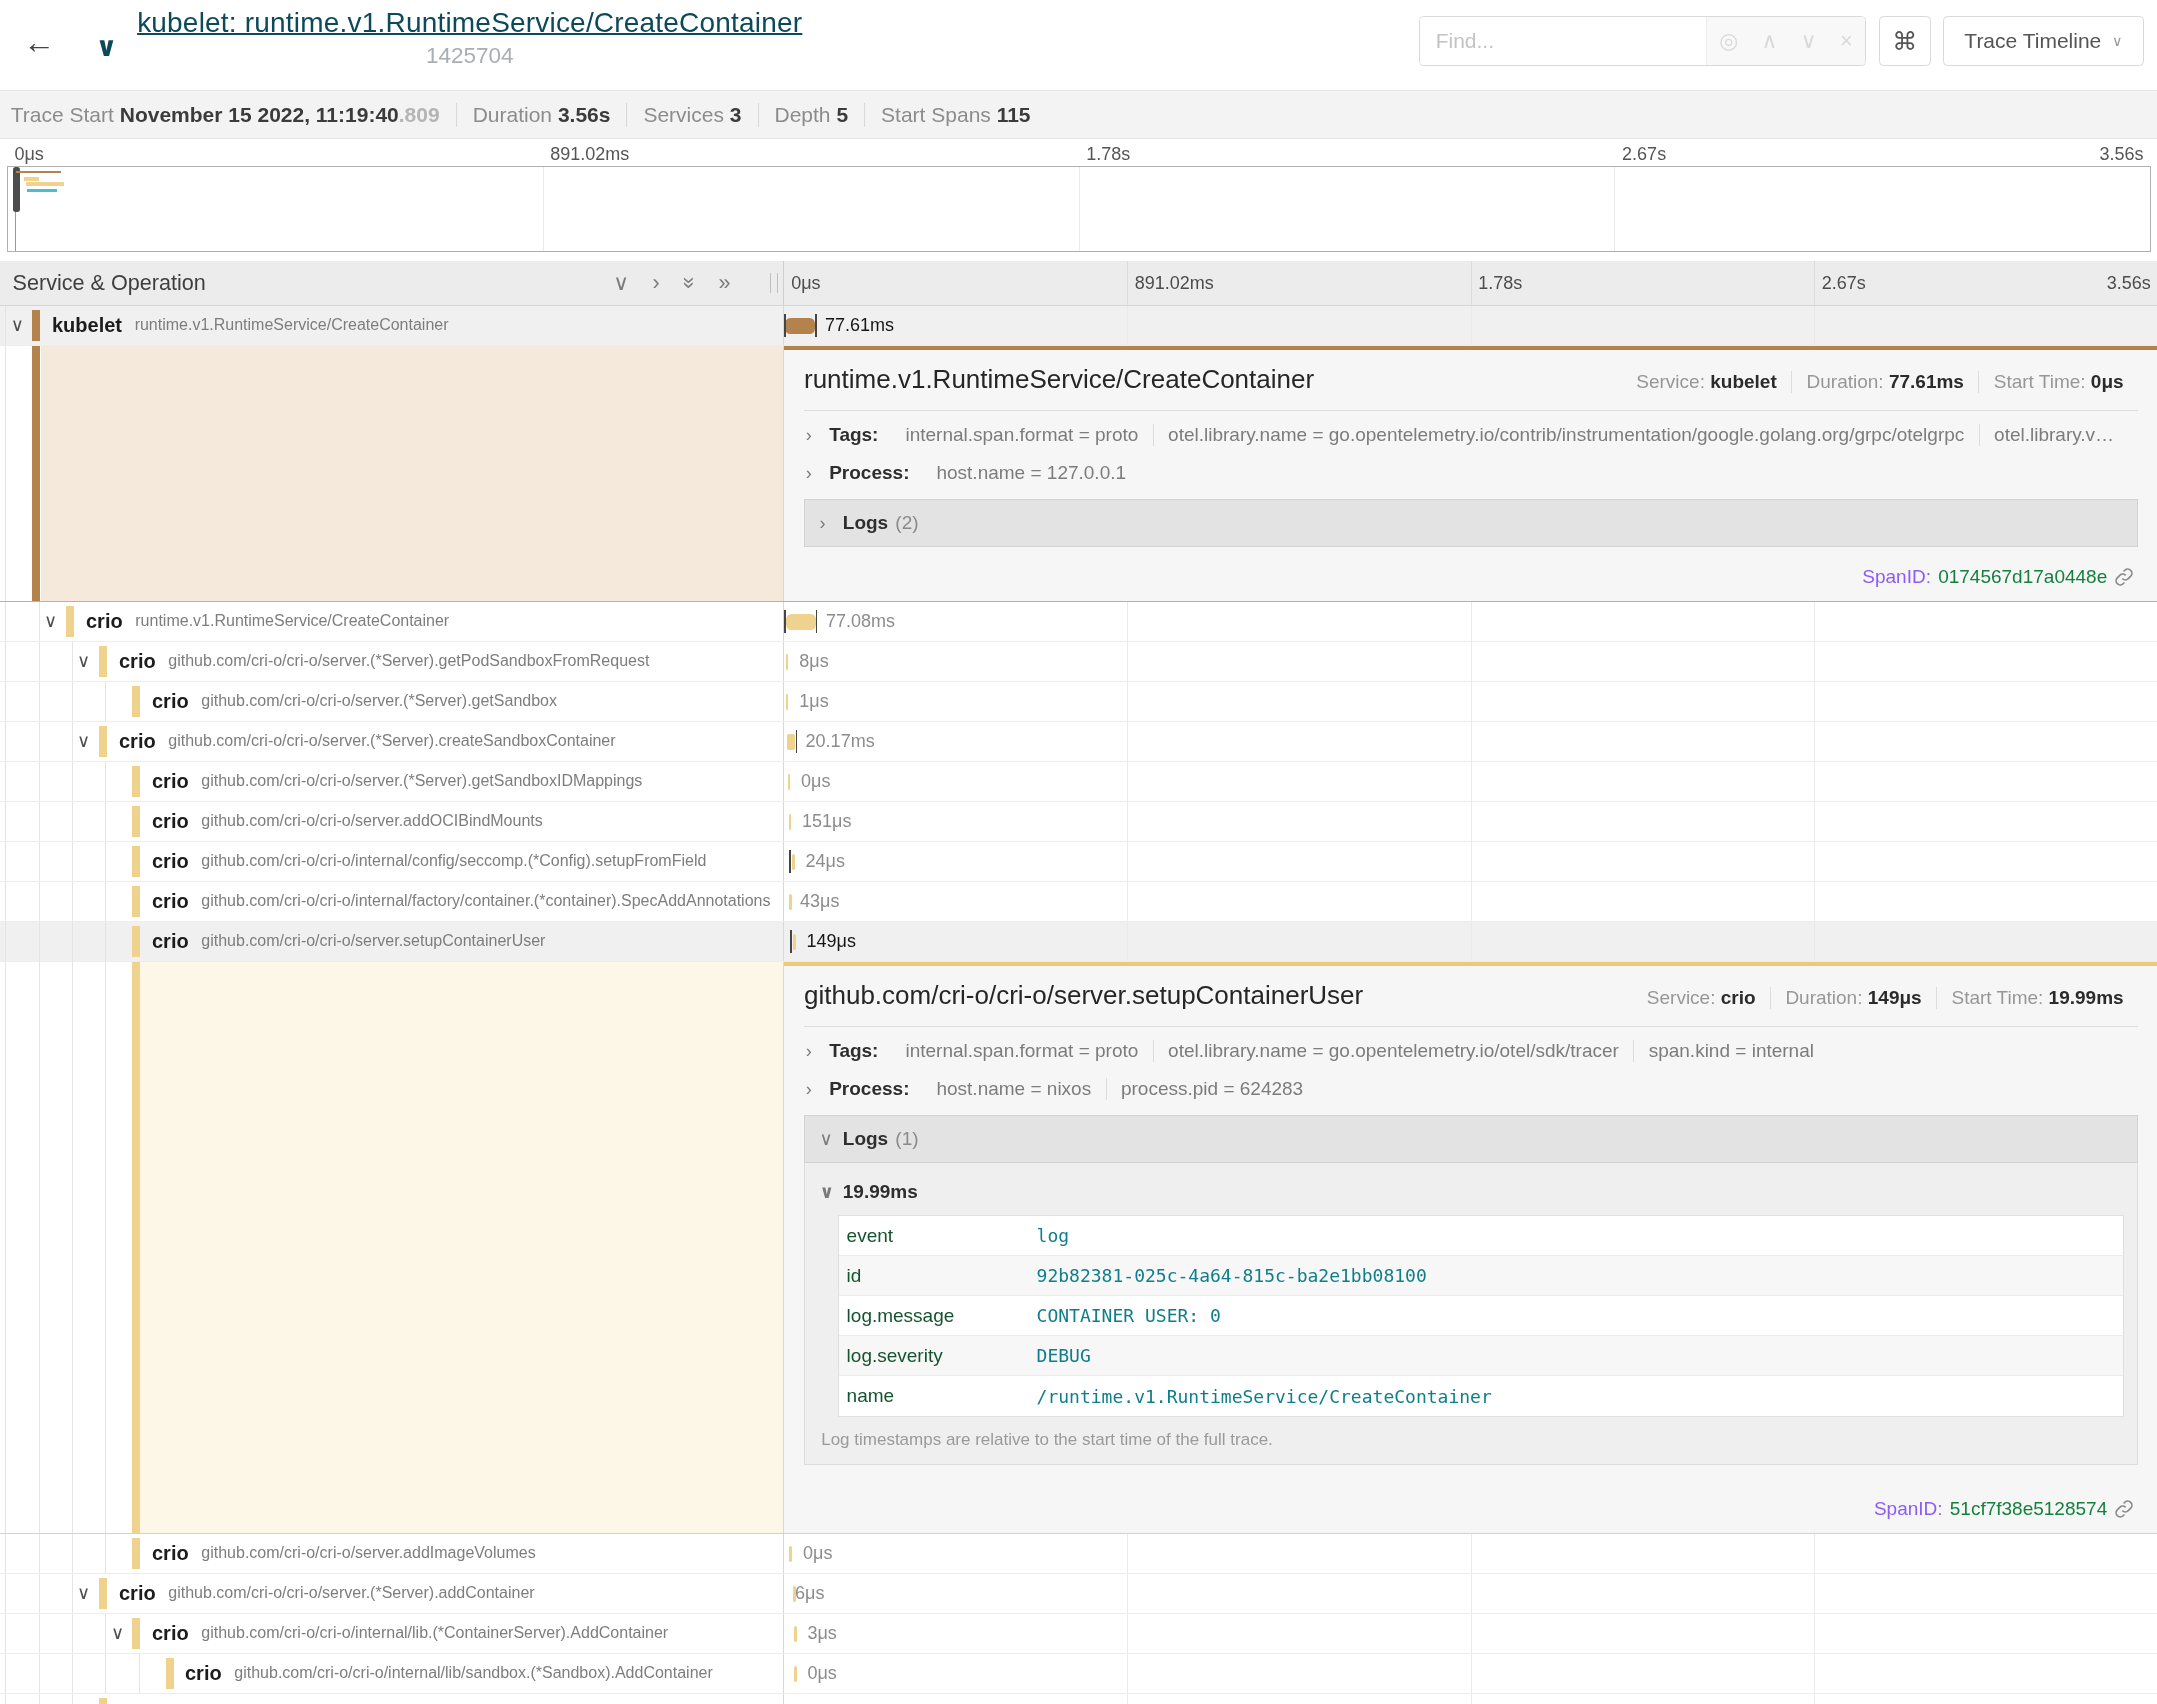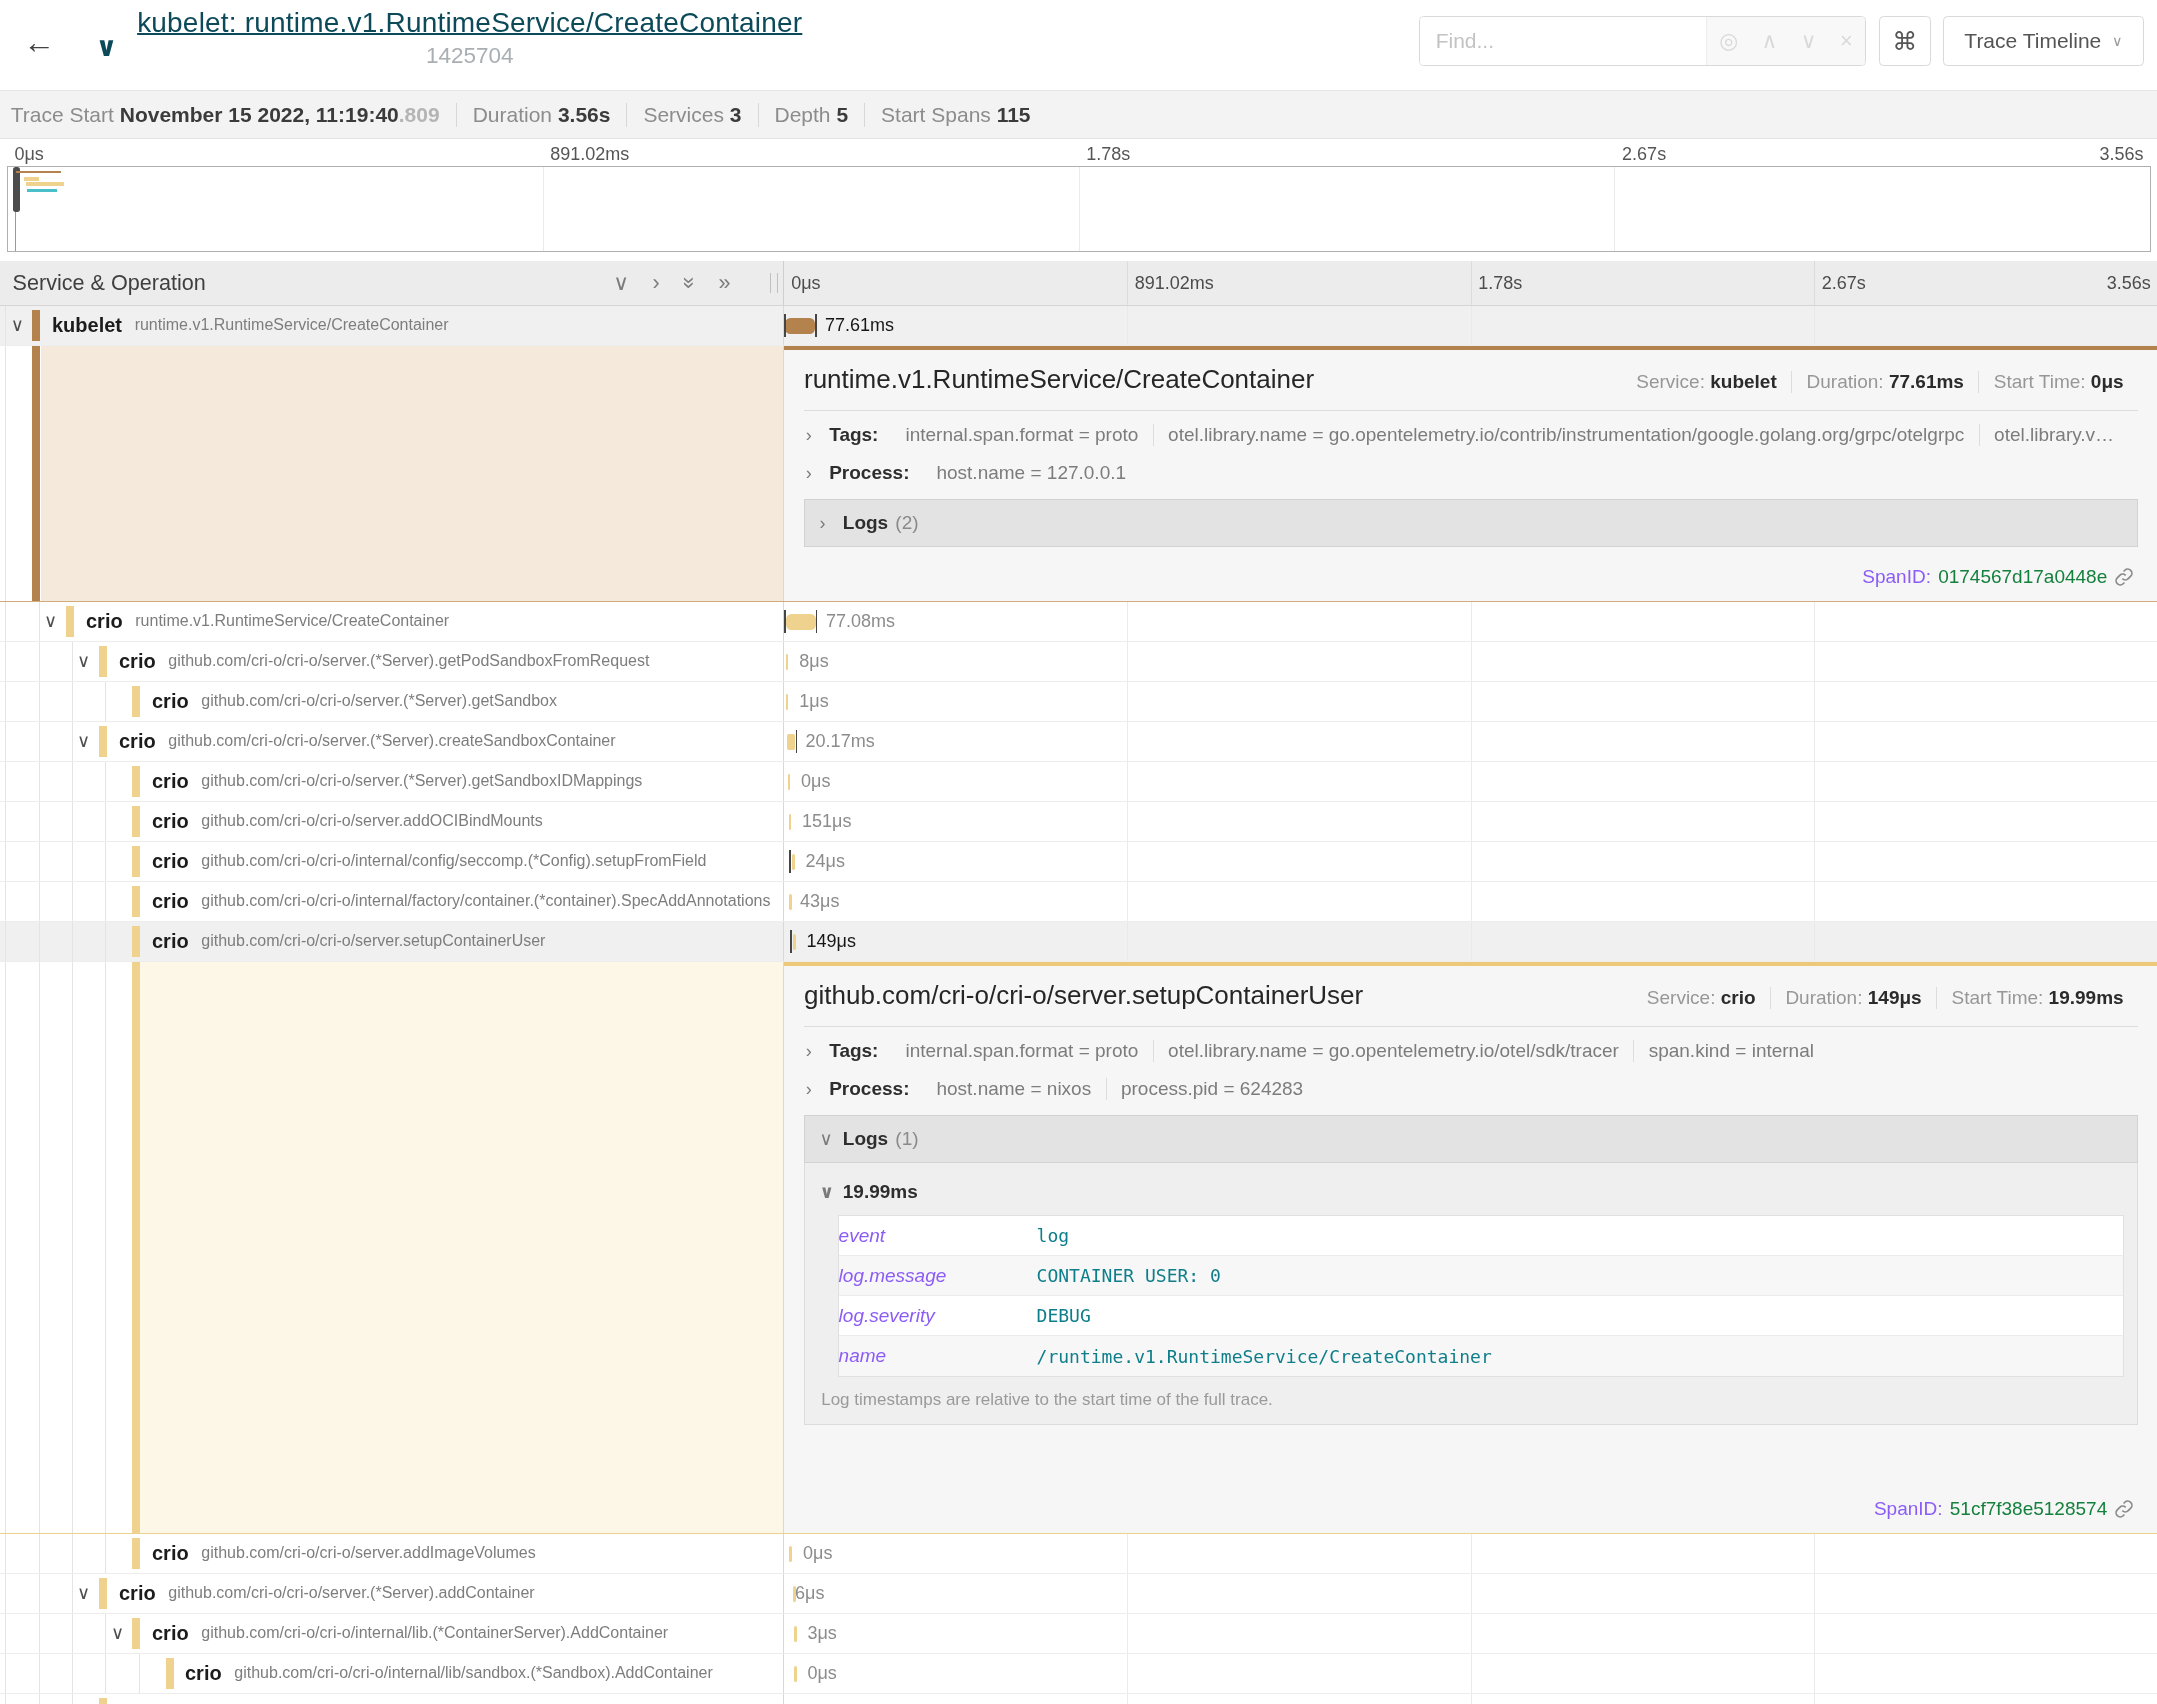--- a/index.html
+++ b/index.html
@@ -109,21 +109,21 @@
   .logsband { background:#e3e3e3; border:0.9px solid #d2d2d2; padding:11.7px 14.4px; font-size:19px; display:flex; align-items:center; margin-top:7.2px; cursor:pointer; }
   .logsband .klabel { margin-right:7.2px; }
   .kcount { color:#8a8a8a; }
 
   .logsbox { background:#efefef; border:0.9px solid #dcdcdc; border-top:none; padding:14.4px 12.6px 9px 12.6px; }
   .logentry { font-size:19px; font-weight:bold; color:#2e2e2e; padding:3.6px 0 12.6px 1.8px; display:flex; align-items:center; cursor:pointer; }
   .logtable { background:#fff; border:0.9px solid #e0e0e0; margin-left:20px; }
   .lrow { display:flex; border-bottom:0.9px solid #ececec; height:40px; align-items:center; }
   .lrow:last-child { border-bottom:none; }
   .lrow:nth-child(even) { background:#f7f7f7; }
-  .lkey { width:198px; flex:none; padding-left:0; font-size:19px; color:#8b5cf6;font-style:italic; }
+  .lkey { width:198px; flex:none; padding-left:8px; font-size:19px; color:#14532d; }
   .lval { font-family:"DejaVu Sans Mono", monospace; font-size:18px; color:#0e7e8a; }
   .lognote { font-size:17px; color:#9a9a9a; padding:12.6px 3.6px 5.4px 3.6px; }
 
   .spanid { margin-top:auto; text-align:right; font-size:19px; padding:10.8px 3.6px 1.8px 0; display:flex; justify-content:flex-end; align-items:center; gap:7.2px; }
   .sl { color:#8b5cf6; }
   .sv { color:#15803d; }
   .linkicon { width:20px; height:20px; stroke:#8a8a8a; fill:none; stroke-width:2; cursor:pointer; }
 </style>
 </head>
 <body>
@@ -486,20 +486,24 @@
       <div class="logentry">
         <span class="kchev">∨</span>
         <span>19.99ms</span>
       </div>
       <div class="logtable">
                 <div class="lrow">
                   <div class="lkey">event</div>
                   <div class="lval">log</div>
                 </div>
                 <div class="lrow">
+                  <div class="lkey">id</div>
+                  <div class="lval">92b82381-025c-4a64-815c-ba2e1bb08100</div>
+                </div>
+                <div class="lrow">
                   <div class="lkey">log.message</div>
                   <div class="lval">CONTAINER USER: 0</div>
                 </div>
                 <div class="lrow">
                   <div class="lkey">log.severity</div>
                   <div class="lval">DEBUG</div>
                 </div>
                 <div class="lrow">
                   <div class="lkey">name</div>
                   <div class="lval">/runtime.v1.RuntimeService/CreateContainer</div>

